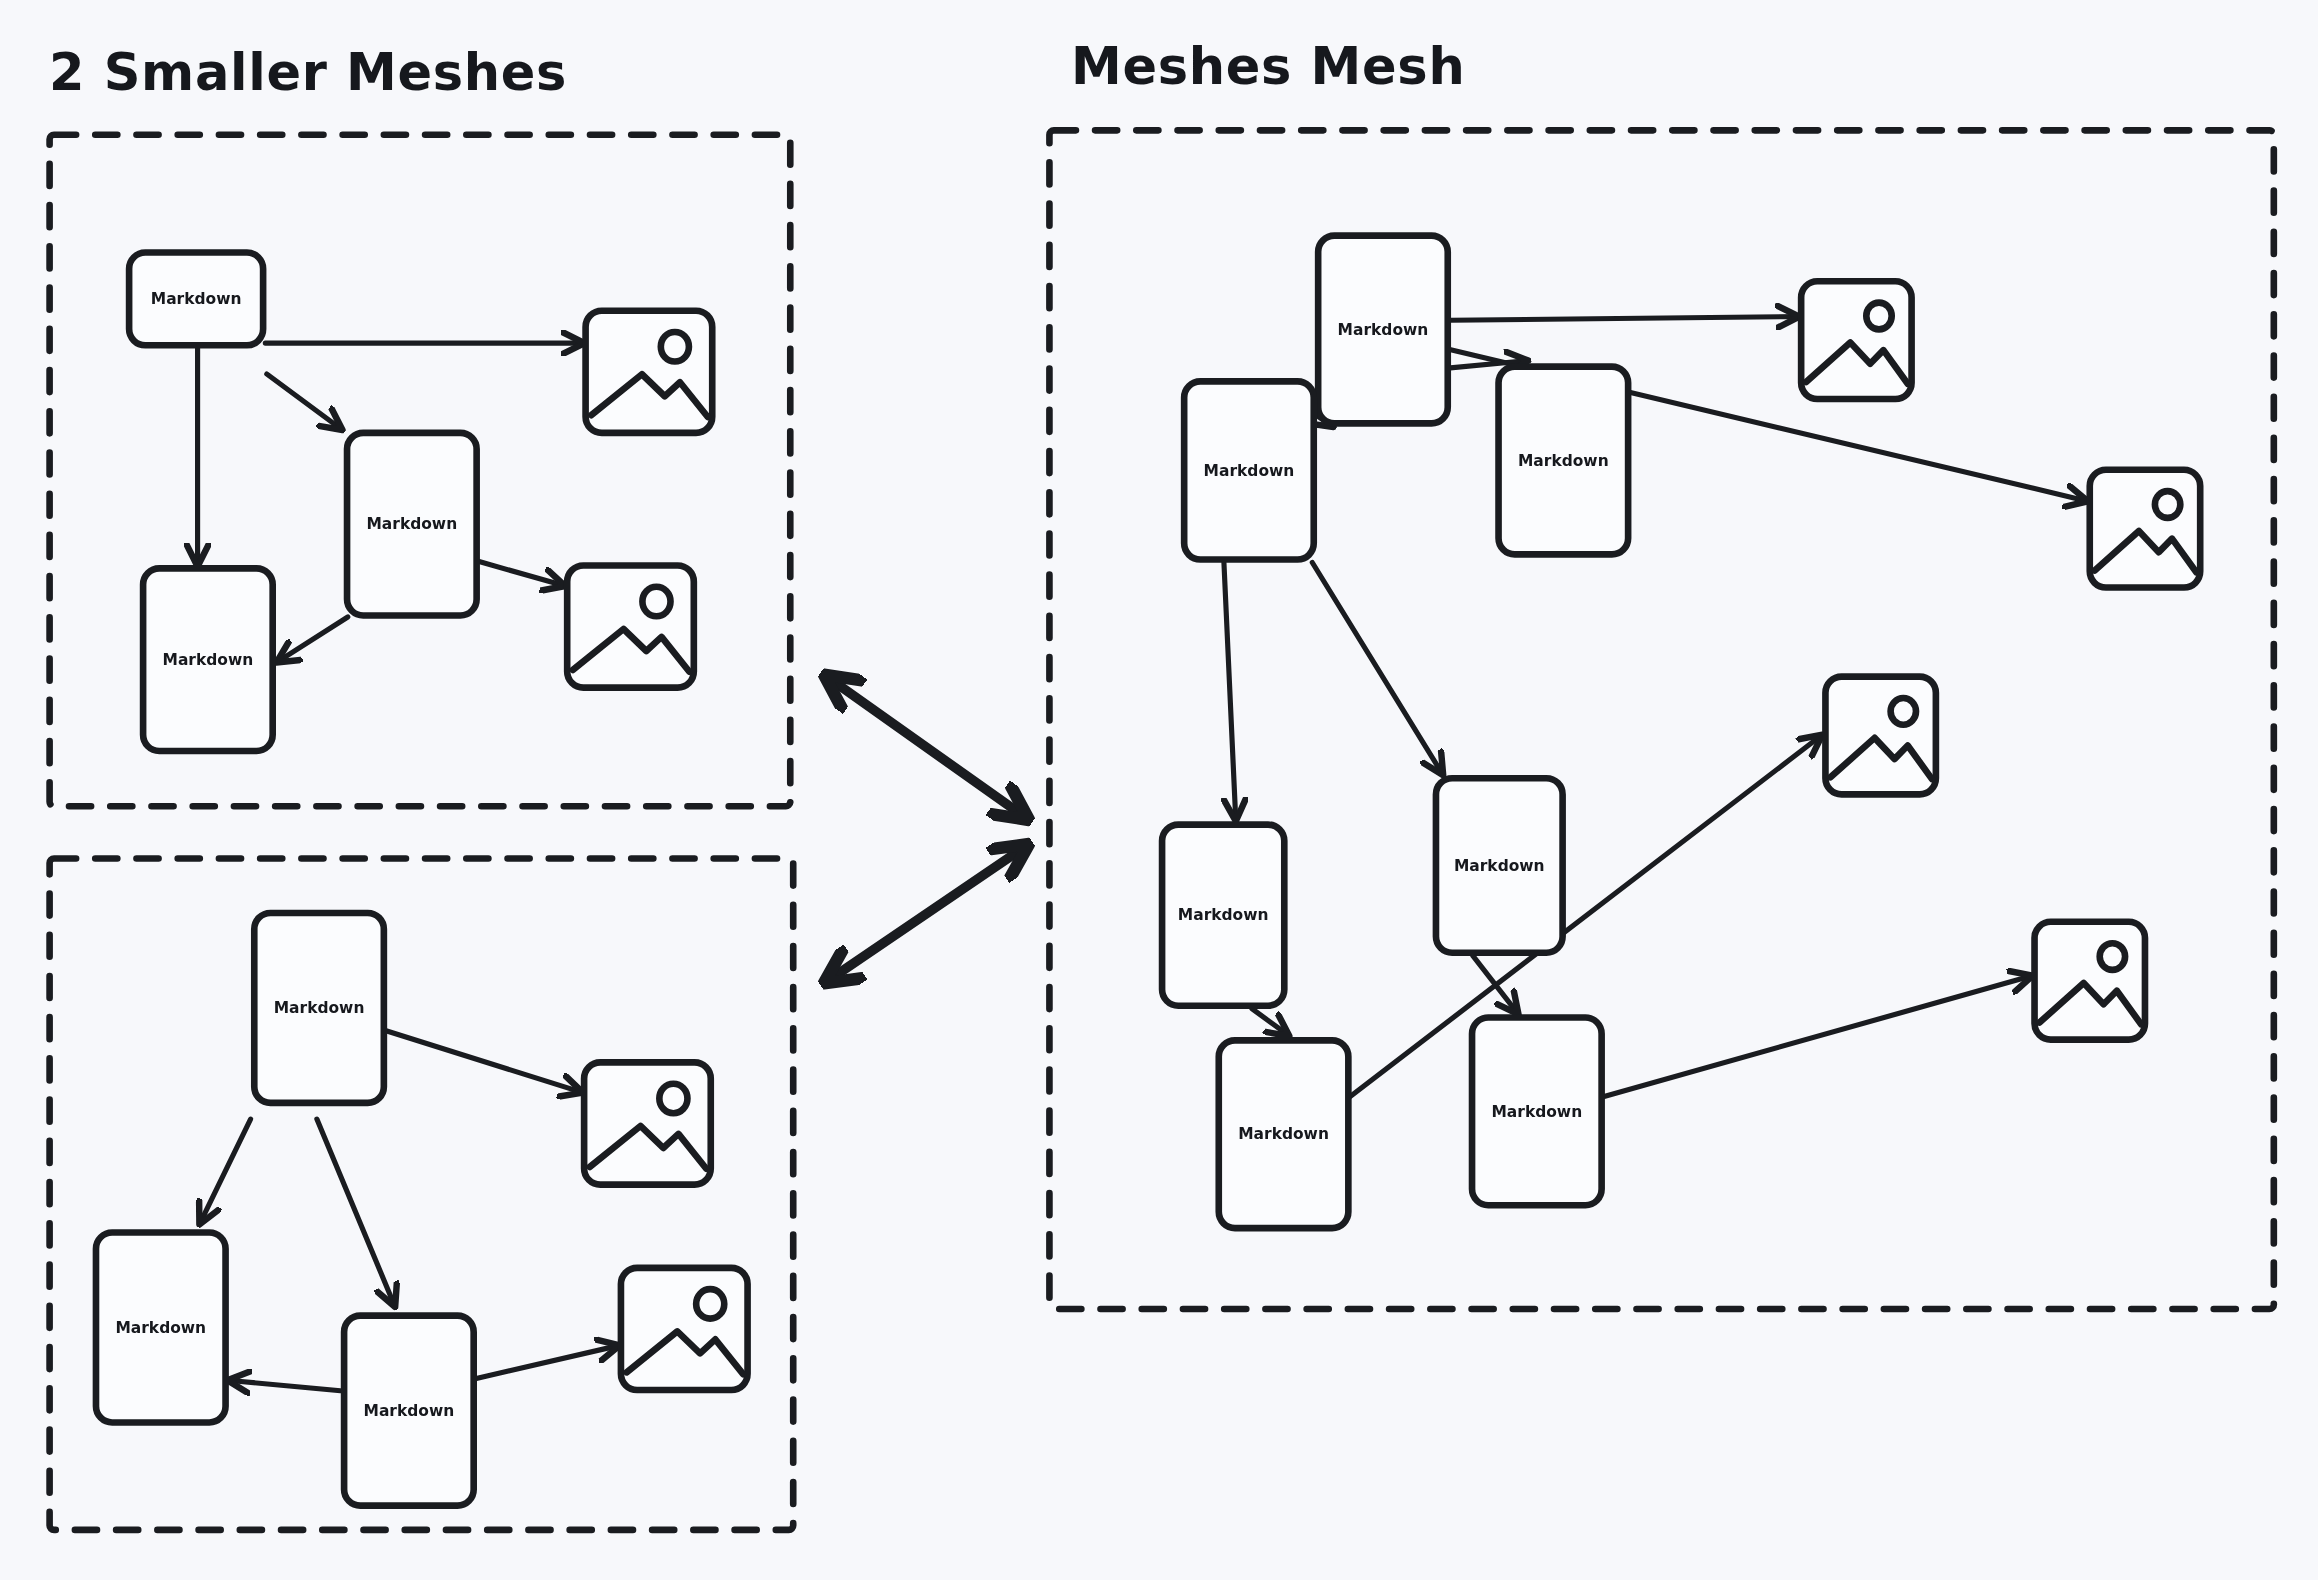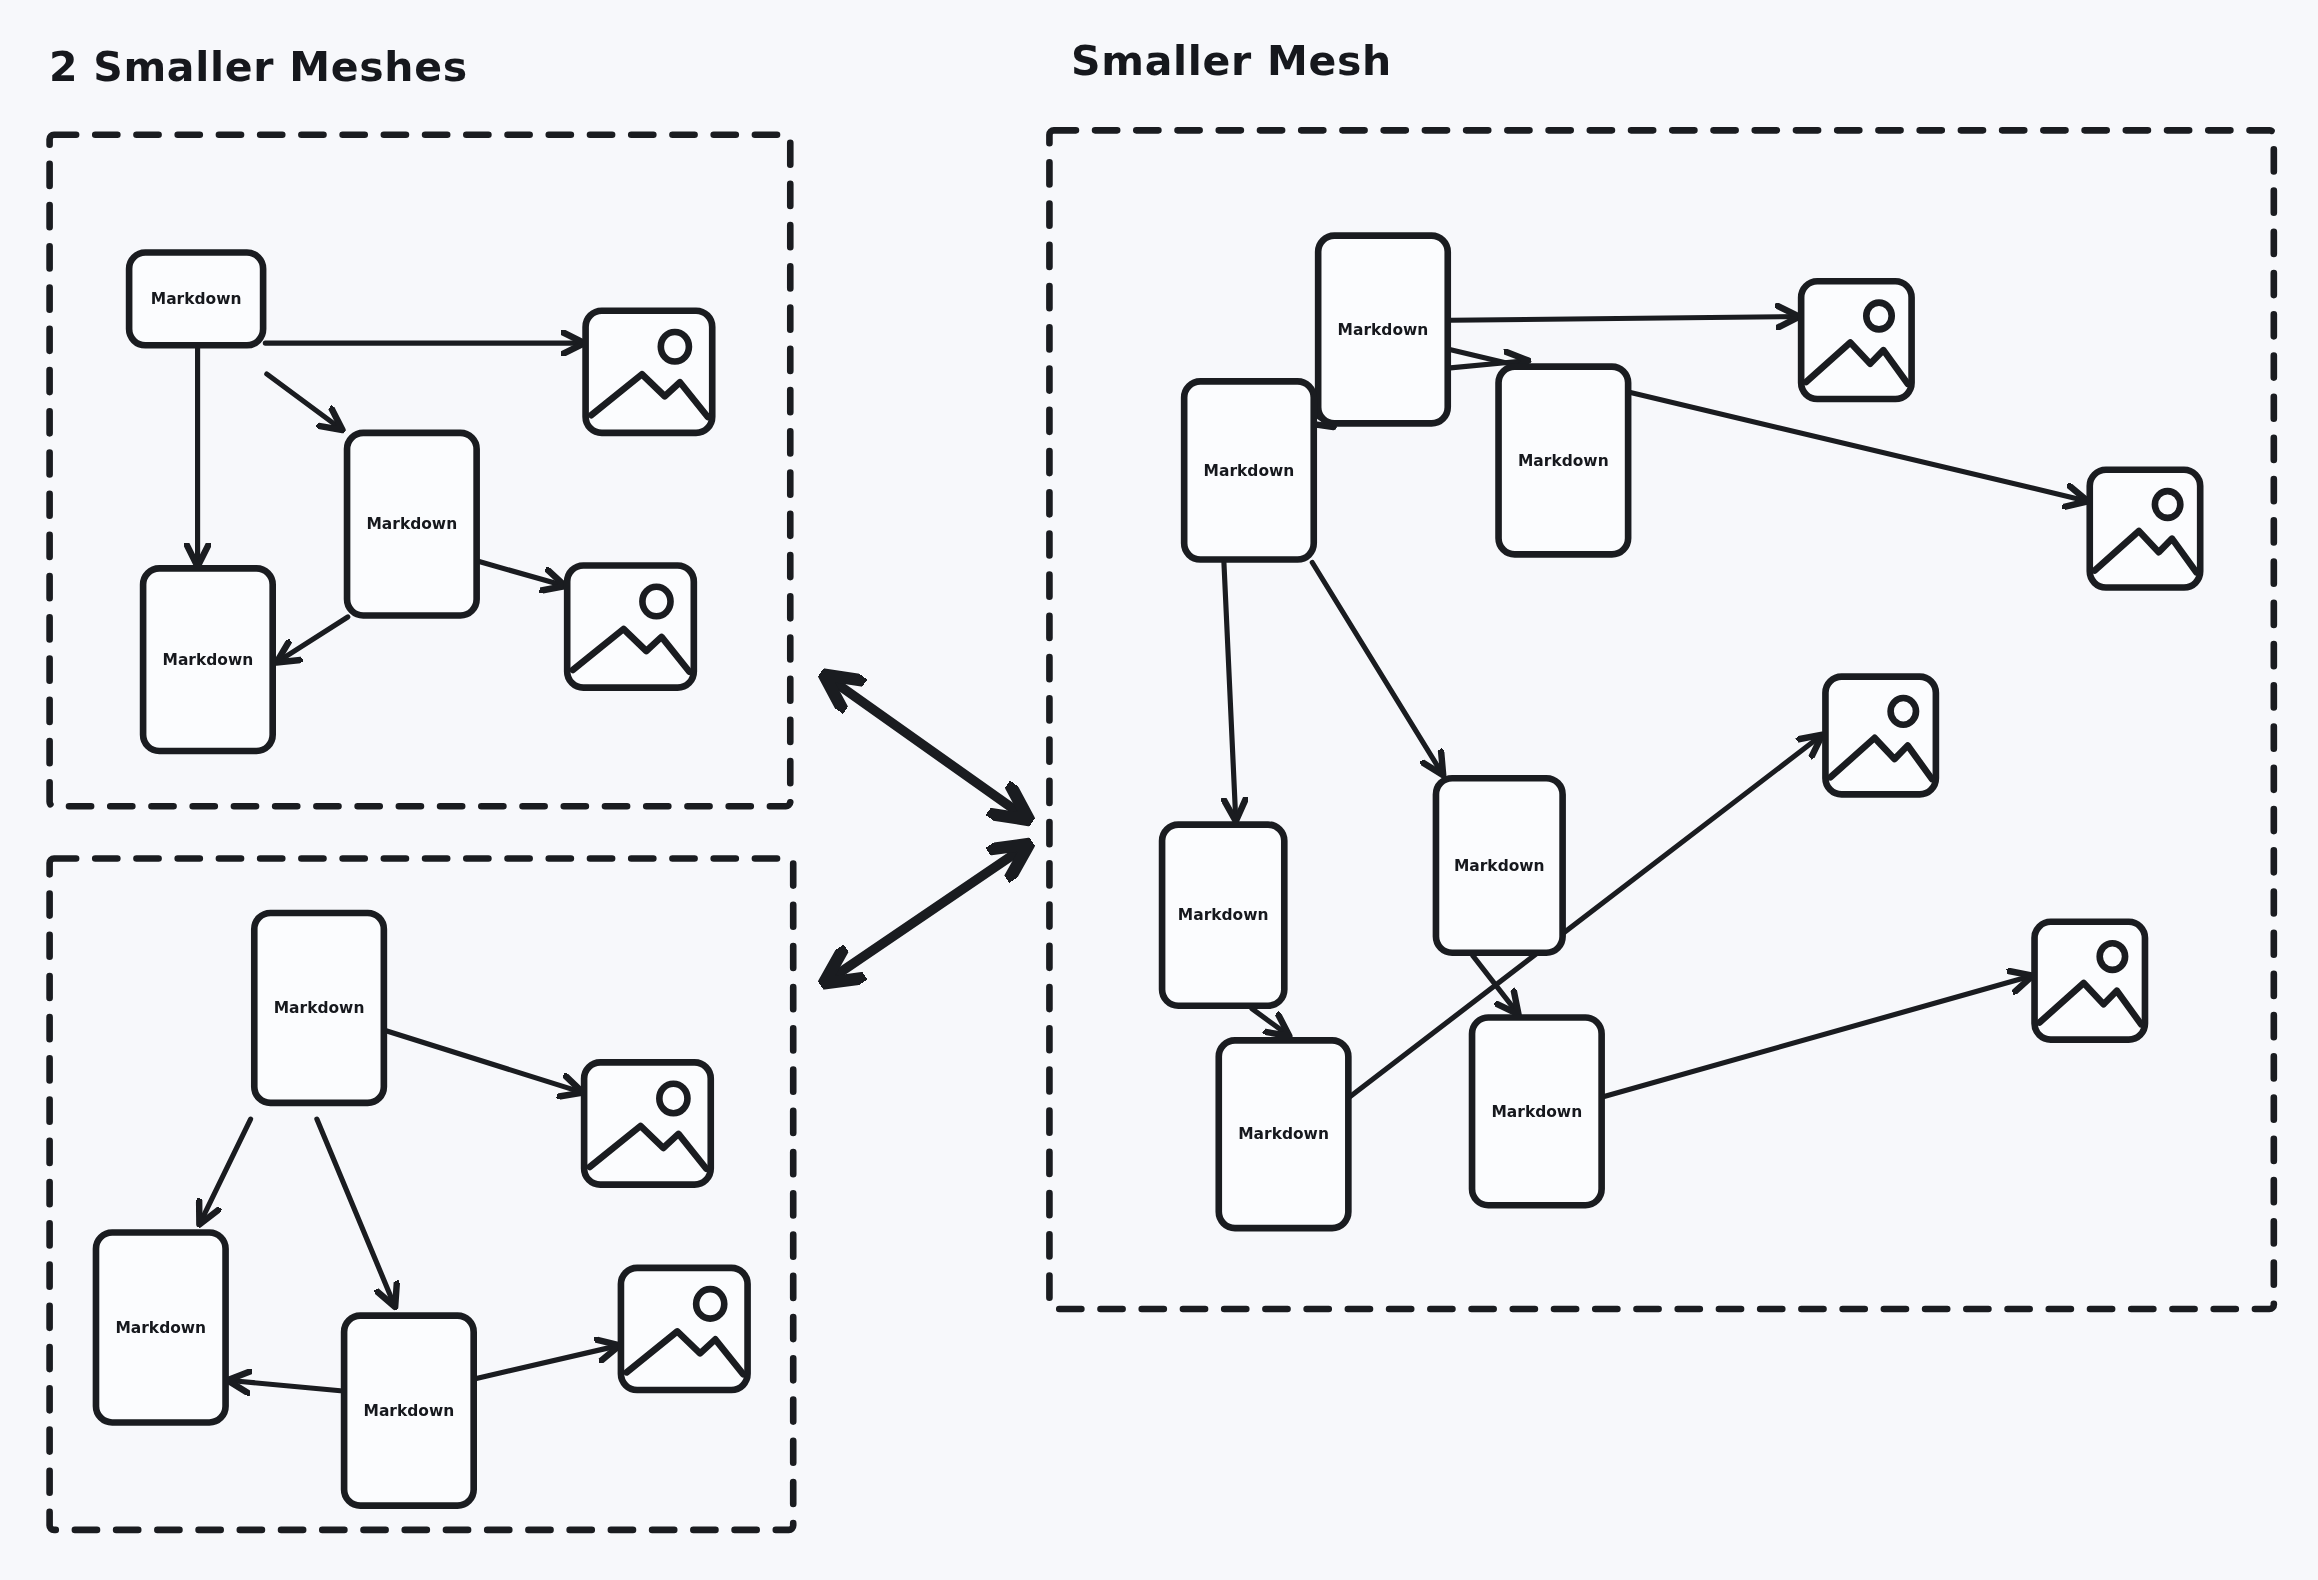--- a/index.html
+++ b/index.html
@@ -12,21 +12,21 @@
     width: 2319px;
     height: 1580px;
     background: #f7f8fb;
     overflow: hidden;
     font-family: "DejaVu Sans", sans-serif;
   }
   .group-title {
     position: absolute;
     font-family: "DejaVu Sans", sans-serif;
     font-weight: 700;
-    font-size: 41px;
+    font-size: 51px;
     letter-spacing: 0.7px;
     color: #16181d;
     white-space: nowrap;
   }
   #title-left  { left: 49px;  top: 43px; }
   #title-right { left: 1071px; top: 37px; }
 
   svg#canvas {
     position: absolute;
     left: 0; top: 0;
@@ -83,21 +83,21 @@
     marker-start: url(#arrowhead-big-start);
   }
 </style>
 </head>
 <body>
 
 <div id="stage">
 
   <div class="group-title" id="title-left">2 Smaller Meshes</div>
 
-  <div class="group-title" id="title-right">Smaller Mesh</div>
+  <div class="group-title" id="title-right">Meshes Mesh</div>
 
   <svg id="canvas" viewBox="0 0 3149 2146">
     <defs>
       <marker id="arrowhead" markerWidth="5.2" markerHeight="5.2" refX="4.1" refY="2.6" orient="auto" markerUnits="strokeWidth">
         <path d="M0.4,0.5 L4.6,2.6 L0.4,4.7" fill="none" stroke="#1a1c20" stroke-width="1.25" stroke-linecap="round" stroke-linejoin="round"></path>
       </marker>
       <marker id="arrowhead-big" markerWidth="4.4" markerHeight="4.4" refX="3.5" refY="2.2" orient="auto" markerUnits="strokeWidth">
         <path d="M0.4,0.4 L4.0,2.2 L0.4,4.0" fill="none" stroke="#1a1c20" stroke-width="1.3" stroke-linecap="round" stroke-linejoin="round"></path>
       </marker>
       <marker id="arrowhead-big-start" markerWidth="4.4" markerHeight="4.4" refX="0.9" refY="2.2" orient="auto" markerUnits="strokeWidth">

